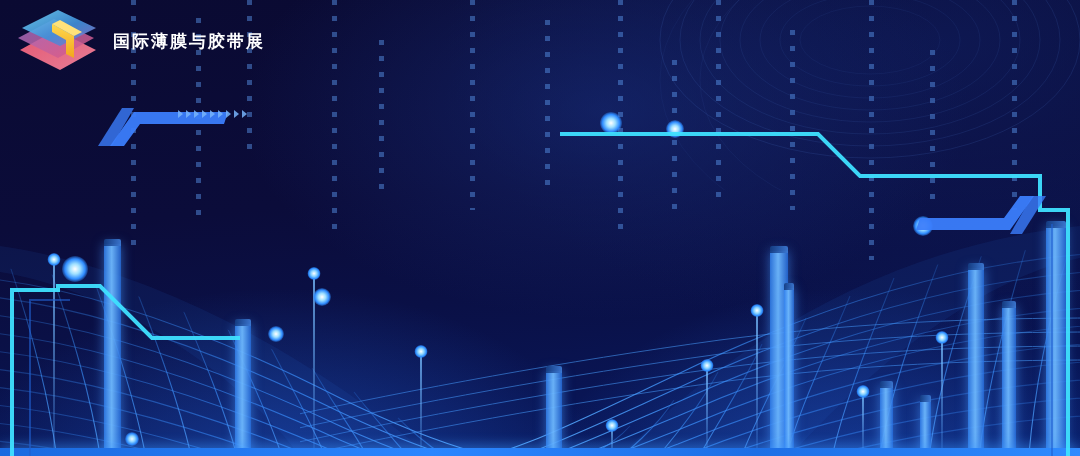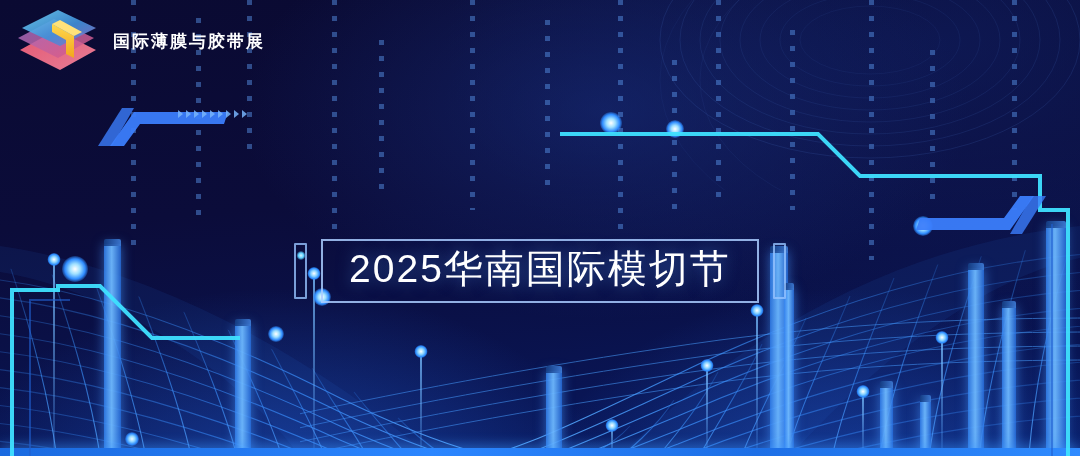--- a/index.html
+++ b/index.html
@@ -377,21 +377,14 @@
         <path d="M38,16 L60,28 L60,50 L52,46 L52,32 L38,24 Z" fill="url(#lgY)"></path>
         <path d="M38,16 L46,12 L68,24 L60,28 Z" fill="#ffe27a"></path>
       </svg>
     </div>
     <div class="logo-text">
       <div class="logo-cn">国际薄膜与胶带展</div>
     </div>
   </div>
 
 
-  <div class="sub-wrap">
-    <div class="sub-tick left"></div>
-    <div class="sub-box">
-      <div class="sub-text">2025华南国际模切节</div>
-    </div>
-    <div class="sub-tick right"></div>
-  </div>
 
 </div>
 
 </body></html>

